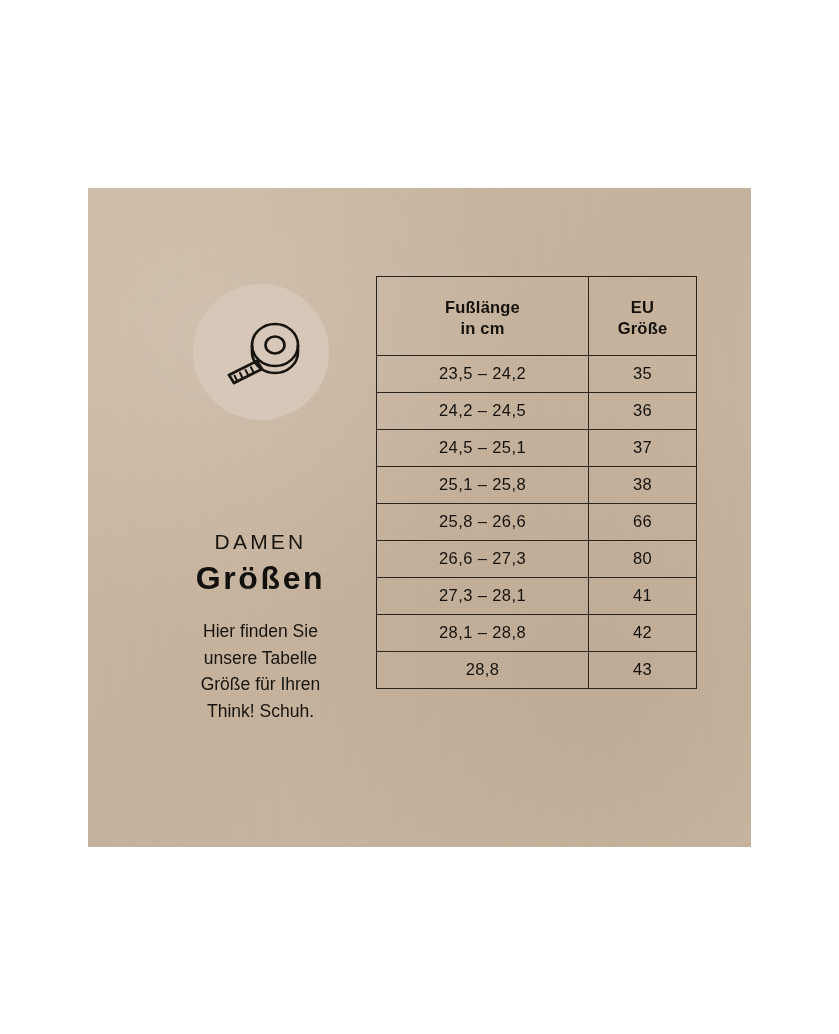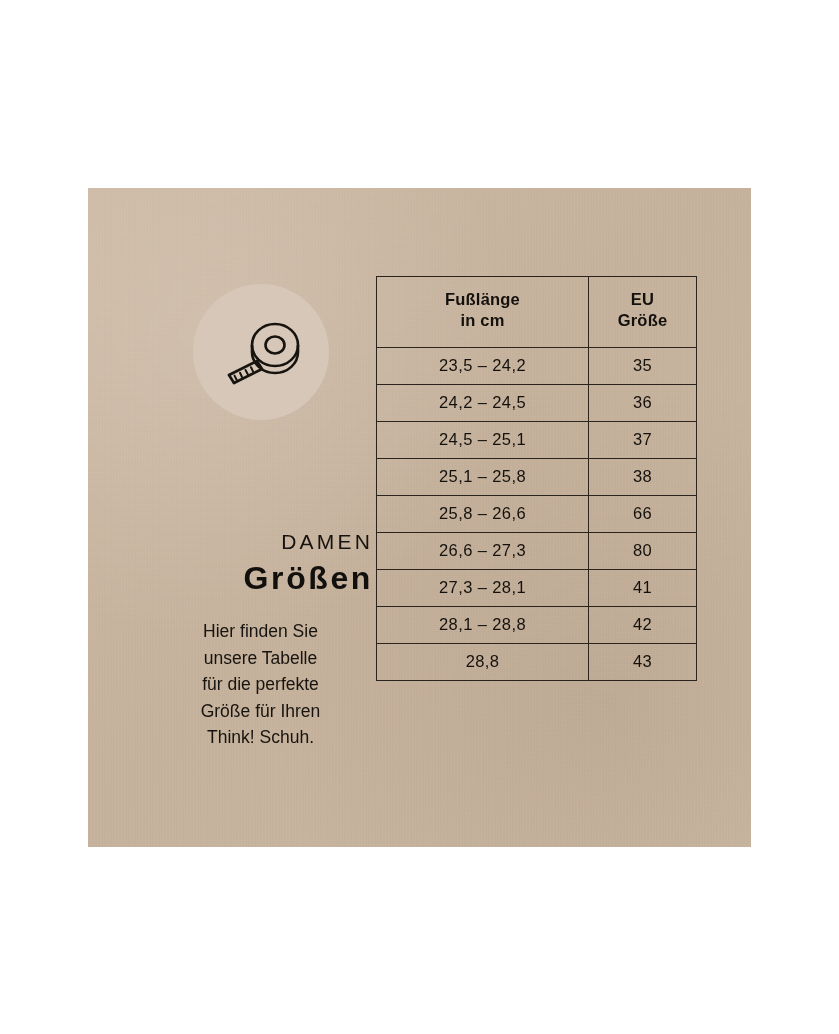--- a/index.html
+++ b/index.html
@@ -63,21 +63,20 @@
     margin: 0 auto;
     display: flex;
     align-items: center;
     justify-content: center;
   }
 
   #badge svg { display: block; }
 
   #heading-block {
     margin-top: 110px;
-    text-align: right;
   }
   #heading-top {
     font-size: 21px;
     letter-spacing: 3.2px;
     color: #17140f;
     font-weight: 400;
     line-height: 1.1;
   }
   #heading-main {
     font-size: 32px;
@@ -112,21 +111,21 @@
     text-align: center;
     color: #14110d;
   }
   #size-table col.c-len { width: 212px; }
   #size-table col.c-eu  { width: 108px; }
 
   #size-table thead th {
     font-size: 16.5px;
     font-weight: 700;
     line-height: 1.3;
-    padding: 12px 4px 15px;
+    padding: 20px 4px 15px;
     letter-spacing: 0.2px;
   }
   #size-table tbody td {
     font-size: 16.5px;
     font-weight: 400;
     height: 36px;
     padding: 0 20px;
     letter-spacing: 0.4px;
   }
 </style>
@@ -162,21 +161,20 @@
       </div>
 
       <div id="heading-block">
         <div id="heading-top">DAMEN</div>
         <div id="heading-main">Größen</div>
       </div>
 
       <div id="intro">
         <div>Hier finden Sie</div>
         <div>unsere Tabelle</div>
-        <div>für die perfekte</div>
         <div>Größe für Ihren</div>
         <div>Think! Schuh.</div>
       </div>
     </div>
 
     <table id="size-table">
       <colgroup>
         <col class="c-len">
         <col class="c-eu">
       </colgroup>

